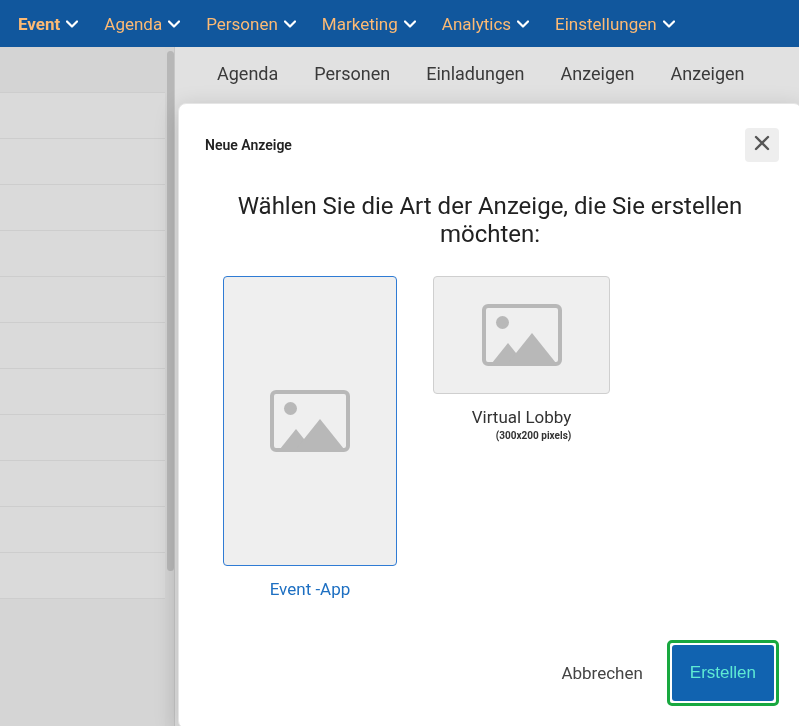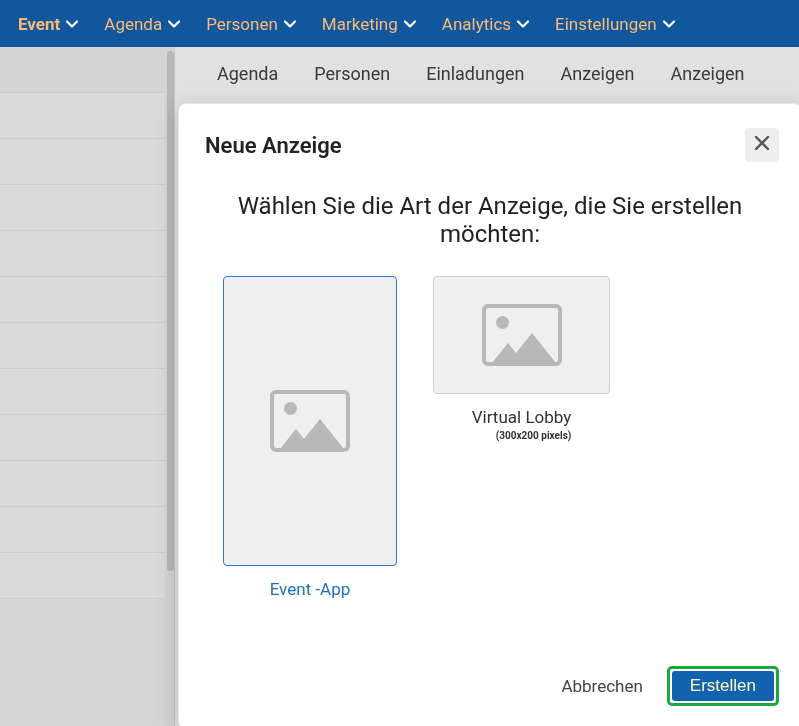--- a/index.html
+++ b/index.html
@@ -110,21 +110,21 @@
     flex-direction: column;
     padding: 0;
   }
   .modal-header {
     display: flex;
     align-items: center;
     justify-content: space-between;
     padding: 24px 22px 12px 26px;
   }
   .modal-title {
-    font-size: 22px;
+    font-size: 14px;
     font-weight: 600;
     color: #222;
   }
   .close-btn {
     width: 34px; height: 34px;
     border-radius: 4px;
     background: #eee;
     display: flex;
     align-items: center;
     justify-content: center;
@@ -222,23 +222,23 @@
     cursor: pointer;
     padding: 8px 6px;
   }
   .btn-primary-wrap {
     border: 3px solid #18a83f;
     border-radius: 5px;
     padding: 2px;
   }
   .btn-primary {
     background: #1163b0;
-    color: #fef9c3;
+    color: #5eead4;
     font-size: 17px;
-    padding: 5px 18px;
+    padding: 18px 18px;
     border-radius: 3px;
     cursor: pointer;
     border: none;
     text-align: center;
   }
 </style>
 </head>
 <body>
 
 <div class="topnav">

